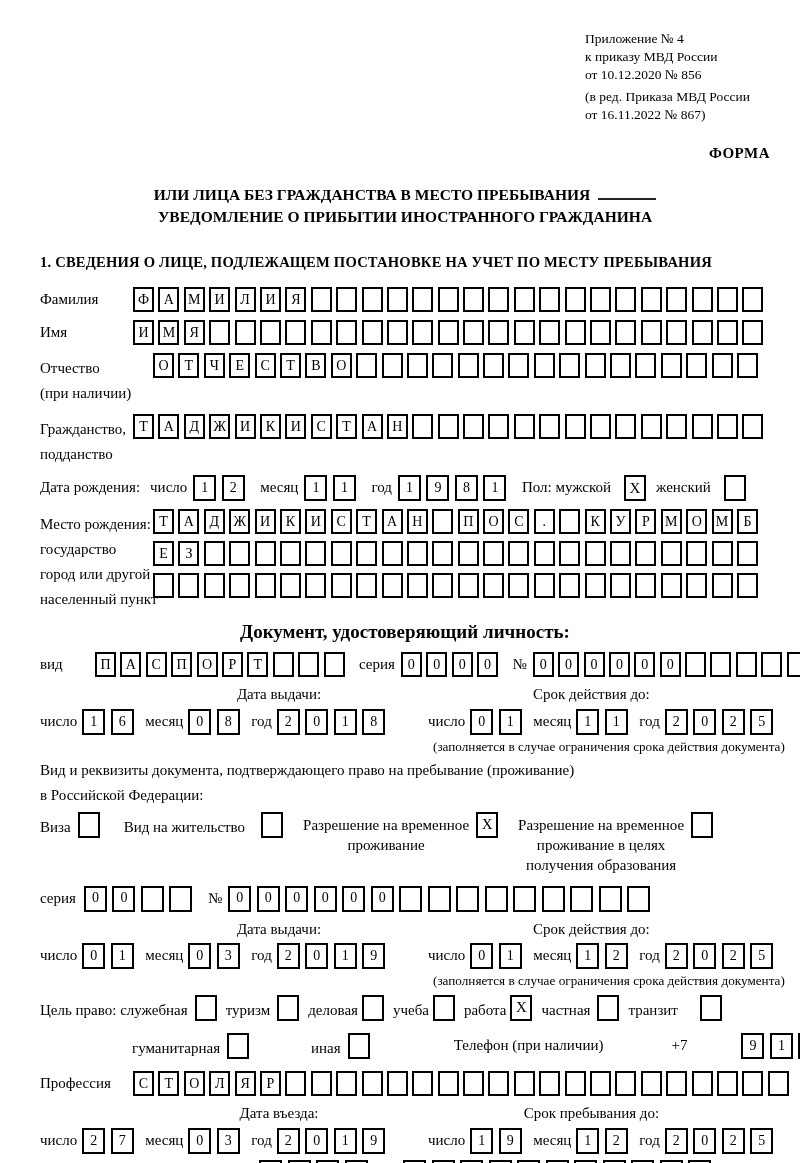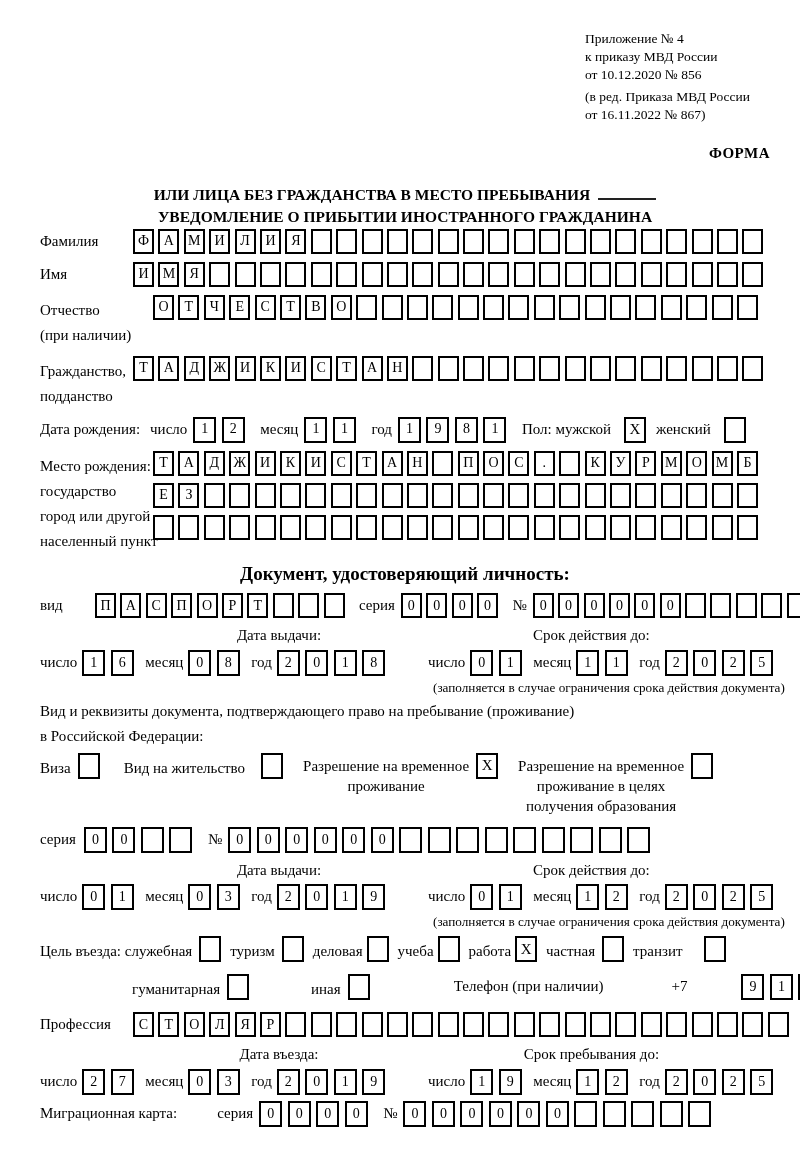--- a/index.html
+++ b/index.html
@@ -64,20 +64,21 @@
     <div>от 16.11.2022 № 867)</div>
   </div>
 
   <div class="forma">ФОРМА</div>
 
   <div class="title">
     <div><span>ИЛИ ЛИЦА БЕЗ ГРАЖДАНСТВА В МЕСТО ПРЕБЫВАНИЯ</span><span class="blank"></span></div>
     <div>УВЕДОМЛЕНИЕ О ПРИБЫТИИ ИНОСТРАННОГО ГРАЖДАНИНА</div>
   </div>
 
+  <div class="sec-head">1. СВЕДЕНИЯ О ЛИЦЕ, ПОДЛЕЖАЩЕМ ПОСТАНОВКЕ НА УЧЕТ ПО МЕСТУ ПРЕБЫВАНИЯ</div>
 
   <div class="r">
     <span class="lbl w93">Фамилия</span>
     <span class="grid">
         <span class="cell">Ф</span>
         <span class="cell">А</span>
         <span class="cell">М</span>
         <span class="cell">И</span>
         <span class="cell">Л</span>
         <span class="cell">И</span>
@@ -503,21 +504,21 @@
             <span class="cell">2</span>
             <span class="cell">5</span>
           </span>
       </div>
       <div class="note">(заполняется в случае ограничения срока действия документа)</div>
     </div>
   </div>
 
   <div class="cbrow purpose">
     <span class="item">
-      <span class="mlines">Цель въезда: служебная</span>
+      <span class="mlines">Цель право: служебная</span>
       <span class="cb"></span>
     </span>
     <span class="item">
       <span class="mlines">туризм</span>
       <span class="cb"></span>
     </span>
     <span class="item">
       <span class="mlines">деловая</span>
       <span class="cb" style="margin-left:4px;"></span>
     </span>

